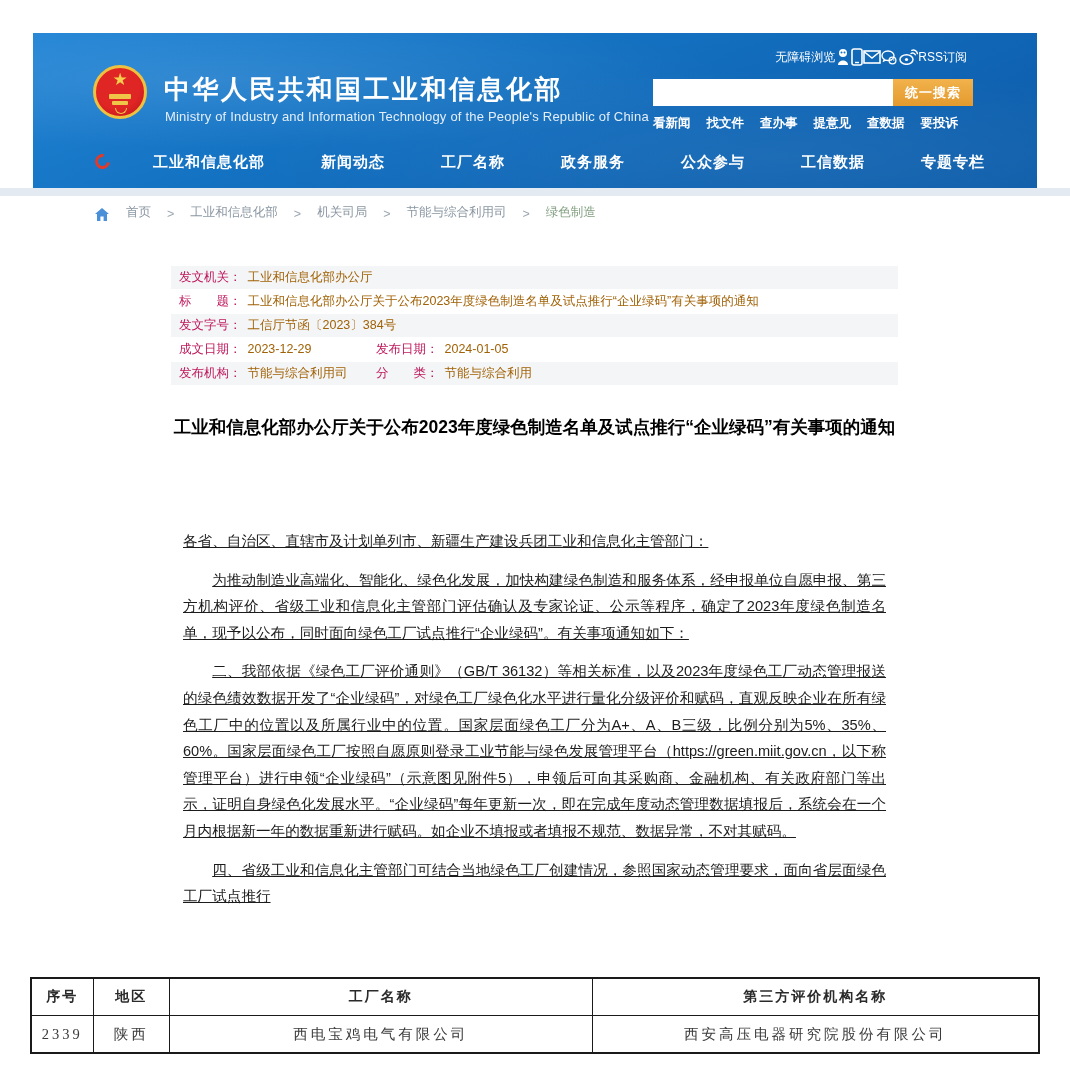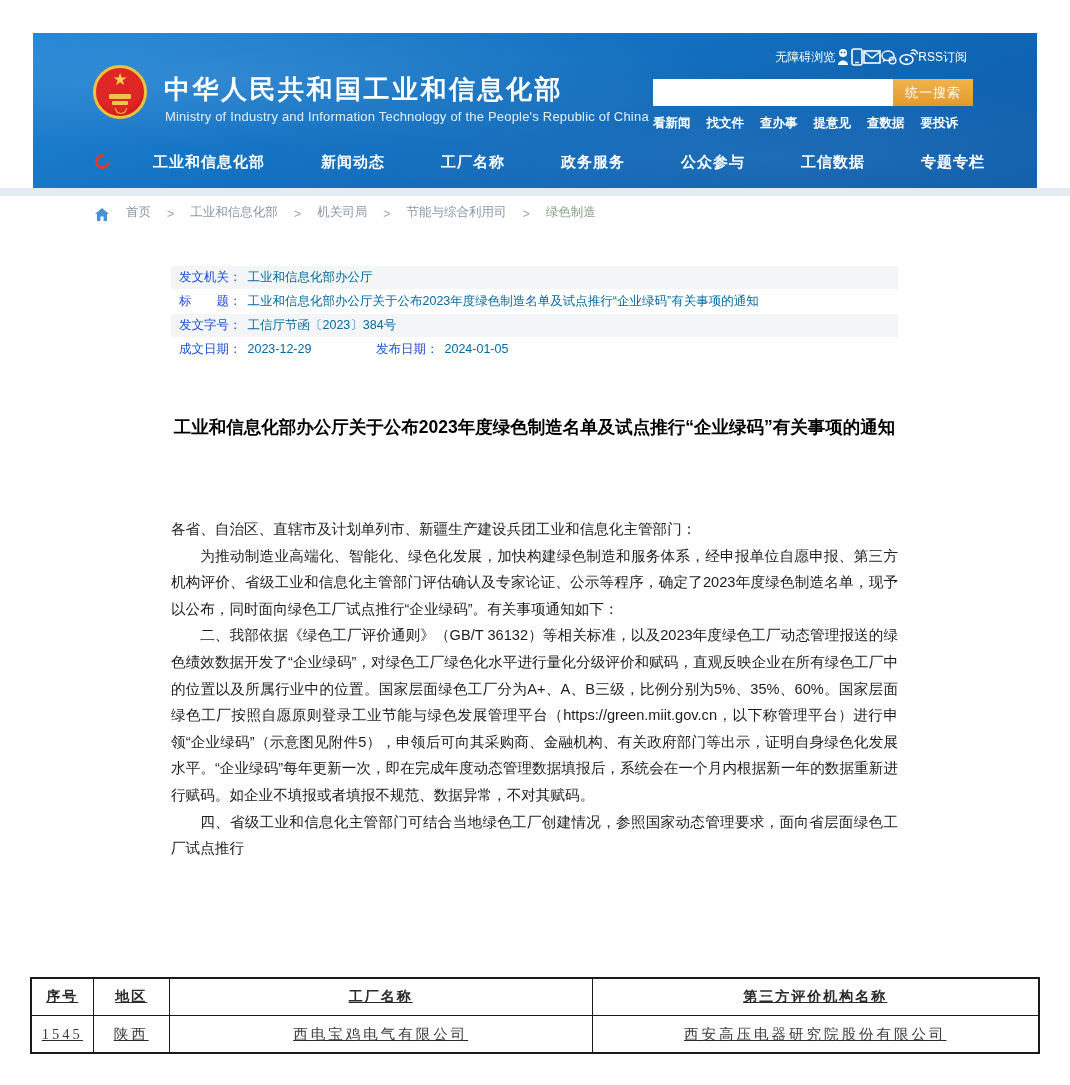--- a/index.html
+++ b/index.html
@@ -22,21 +22,21 @@
   .site-title{position:absolute;left:131px;top:39px;color:#ffffff;font-size:26px;font-weight:bold;letter-spacing:2.5px;white-space:nowrap;}
   .site-subtitle{position:absolute;left:132px;top:76px;color:#e4eef8;font-size:13px;letter-spacing:.2px;white-space:nowrap;}
 
   .utilities{position:absolute;top:15px;right:70px;display:flex;align-items:center;color:#fff;font-size:12px;}
   .utilities .u-icon{display:inline-flex;align-items:center;}
   .utilities svg{display:block;}
   .u-text{white-space:nowrap;cursor:pointer;}
 
   .search-row{position:absolute;left:620px;top:46px;display:flex;height:27px;}
   .search-input{width:240px;height:27px;border:none;outline:none;background:#fff;box-sizing:border-box;padding:0 8px;font-size:13px;}
-  .search-btn{width:80px;height:27px;border:none;cursor:pointer;color:#fff;font-weight:normal;font-size:13px;letter-spacing:1px;
+  .search-btn{width:80px;height:27px;border:none;cursor:pointer;color:#fff;font-weight:bold;font-size:13px;letter-spacing:1px;
               background:linear-gradient(180deg,#f2b24c,#e39a2e);font-family:inherit;}
   .quick-links{position:absolute;left:620px;top:82px;display:flex;gap:16px;color:#ffffff;font-size:12.5px;font-weight:bold;white-space:nowrap;align-items:center;}
   .quick-links span{cursor:pointer;}
 
   .nav{position:absolute;left:0;top:104px;width:100%;height:51px;display:flex;align-items:center;}
   .miit-logo{position:absolute;left:62px;top:17px;width:15px;height:15px;border-radius:50%;
              border:3.5px solid #e03a2a;border-right-color:transparent;transform:rotate(-35deg);box-sizing:border-box;}
   .nav-items{display:flex;gap:56px;padding-left:120px;}
   .nav-item{color:#ffffff;font-size:15px;font-weight:bold;letter-spacing:1px;cursor:pointer;white-space:nowrap;}
 
@@ -47,37 +47,37 @@
               font-size:12.5px;color:#8a96a2;}
   .crumb{cursor:pointer;white-space:nowrap;}
   .crumb-sep{color:#9aa5b0;}
   .crumb-last{color:#84a083;}
   .home-icon{display:inline-flex;margin-right:1px;}
 
   
   .doc-info{position:absolute;left:171px;top:266px;width:727px;font-size:12.5px;color:#4a4a4a;}
   .doc-row{position:relative;height:23px;line-height:23px;margin-bottom:1px;padding-left:8px;box-sizing:border-box;white-space:nowrap;overflow:hidden;}
   .doc-row.alt{background:#f4f5f6;}
-  .doc-label{color:#1d4ed8;}
-  .doc-value{color:#0369a1;margin-left:6px;}
+  .doc-label{color:#be185d;}
+  .doc-value{color:#a16207;margin-left:6px;}
   .doc-col2{position:absolute;left:205px;top:0;}
 
   
   .article-title{position:absolute;left:171px;top:412px;width:727px;text-align:center;
                  color:#000;font-size:17.5px;font-weight:bold;line-height:30px;}
   .article-body{position:absolute;left:171px;top:516px;width:727px;color:#1c1c1c;
                 font-size:14.6px;line-height:26.6px;text-align:justify;}
-  .article-body p{margin:0;}
+  .article-body p{margin:12px;text-decoration:underline;}
   .article-body p.indent{text-indent:2em;}
 
   
   .att-table{position:absolute;left:30px;top:977px;width:1010px;border-collapse:collapse;
              font-family:"Liberation Serif","DejaVu Serif",serif;color:#2a2a2a;}
   .att-table th,.att-table td{border:1px solid #1a1a1a;text-align:center;padding:0;}
-  .att-table{border:2px solid #1a1a1a;text-decoration:underline;}
+  .att-table{border:2px solid #1a1a1a;}
   .att-table th{height:36px;font-size:14px;font-weight:bold;letter-spacing:2px;}
   .att-table td{height:36px;font-size:14.5px;letter-spacing:3px;color:#3a3a3a;}
   .col-seq{width:62px;} .col-region{width:76px;} .col-factory{width:422px;} .col-agency{width:446px;}
 </style>
 </head>
 <body>
 
 <div class="page">
 
   <div class="header">
@@ -178,20 +178,21 @@
       <span class="crumb">节能与综合利用司</span>
       <span class="crumb-sep">&gt;</span>
       <span class="crumb crumb-last">绿色制造</span>
     </div>
 
   <div class="doc-info" id="doc-info">
       <div class="doc-row alt"><span class="doc-label">发文机关：</span><span class="doc-value">工业和信息化部办公厅</span></div>
       <div class="doc-row"><span class="doc-label">标　　题：</span><span class="doc-value">工业和信息化部办公厅关于公布2023年度绿色制造名单及试点推行“企业绿码”有关事项的通知</span></div>
       <div class="doc-row alt"><span class="doc-label">发文字号：</span><span class="doc-value">工信厅节函〔2023〕384号</span></div>
       <div class="doc-row"><span class="doc-label">成文日期：</span><span class="doc-value">2023-12-29</span><span class="doc-col2"><span class="doc-label">发布日期：</span><span class="doc-value">2024-01-05</span></span></div>
+      <div class="doc-row alt"><span class="doc-label">发布机构：</span><span class="doc-value">节能与综合利用司</span><span class="doc-col2"><span class="doc-label">分　　类：</span><span class="doc-value">节能与综合利用</span></span></div>
     </div>
 
   <div class="article-title">工业和信息化部办公厅关于公布2023年度绿色制造名单及试点推行“企业绿码”有关事项的通知</div>
   <div class="article-body" id="article-body">
       <p>各省、自治区、直辖市及计划单列市、新疆生产建设兵团工业和信息化主管部门：</p>
       <p class="indent">为推动制造业高端化、智能化、绿色化发展，加快构建绿色制造和服务体系，经申报单位自愿申报、第三方机构评价、省级工业和信息化主管部门评估确认及专家论证、公示等程序，确定了2023年度绿色制造名单，现予以公布，同时面向绿色工厂试点推行“企业绿码”。有关事项通知如下：</p>
       <p class="indent">二、我部依据《绿色工厂评价通则》（GB/T 36132）等相关标准，以及2023年度绿色工厂动态管理报送的绿色绩效数据开发了“企业绿码”，对绿色工厂绿色化水平进行量化分级评价和赋码，直观反映企业在所有绿色工厂中的位置以及所属行业中的位置。国家层面绿色工厂分为A+、A、B三级，比例分别为5%、35%、60%。国家层面绿色工厂按照自愿原则登录工业节能与绿色发展管理平台（https://green.miit.gov.cn，以下称管理平台）进行申领“企业绿码”（示意图见附件5），申领后可向其采购商、金融机构、有关政府部门等出示，证明自身绿色化发展水平。“企业绿码”每年更新一次，即在完成年度动态管理数据填报后，系统会在一个月内根据新一年的数据重新进行赋码。如企业不填报或者填报不规范、数据异常，不对其赋码。</p>
       <p class="indent">四、省级工业和信息化主管部门可结合当地绿色工厂创建情况，参照国家动态管理要求，面向省层面绿色工厂试点推行</p>
     </div>
 
@@ -205,21 +206,21 @@
     <thead>
         <tr id="att-head">
           <th>序号</th>
           <th>地区</th>
           <th>工厂名称</th>
           <th>第三方评价机构名称</th>
         </tr>
       </thead>
     <tbody id="att-body">
         <tr>
-          <td>1545</td>
+          <td>2339</td>
           <td>陕西</td>
           <td>西电宝鸡电气有限公司</td>
           <td>西安高压电器研究院股份有限公司</td>
         </tr>
       </tbody>
   </table>
 
 </div>
 
 </body></html>

